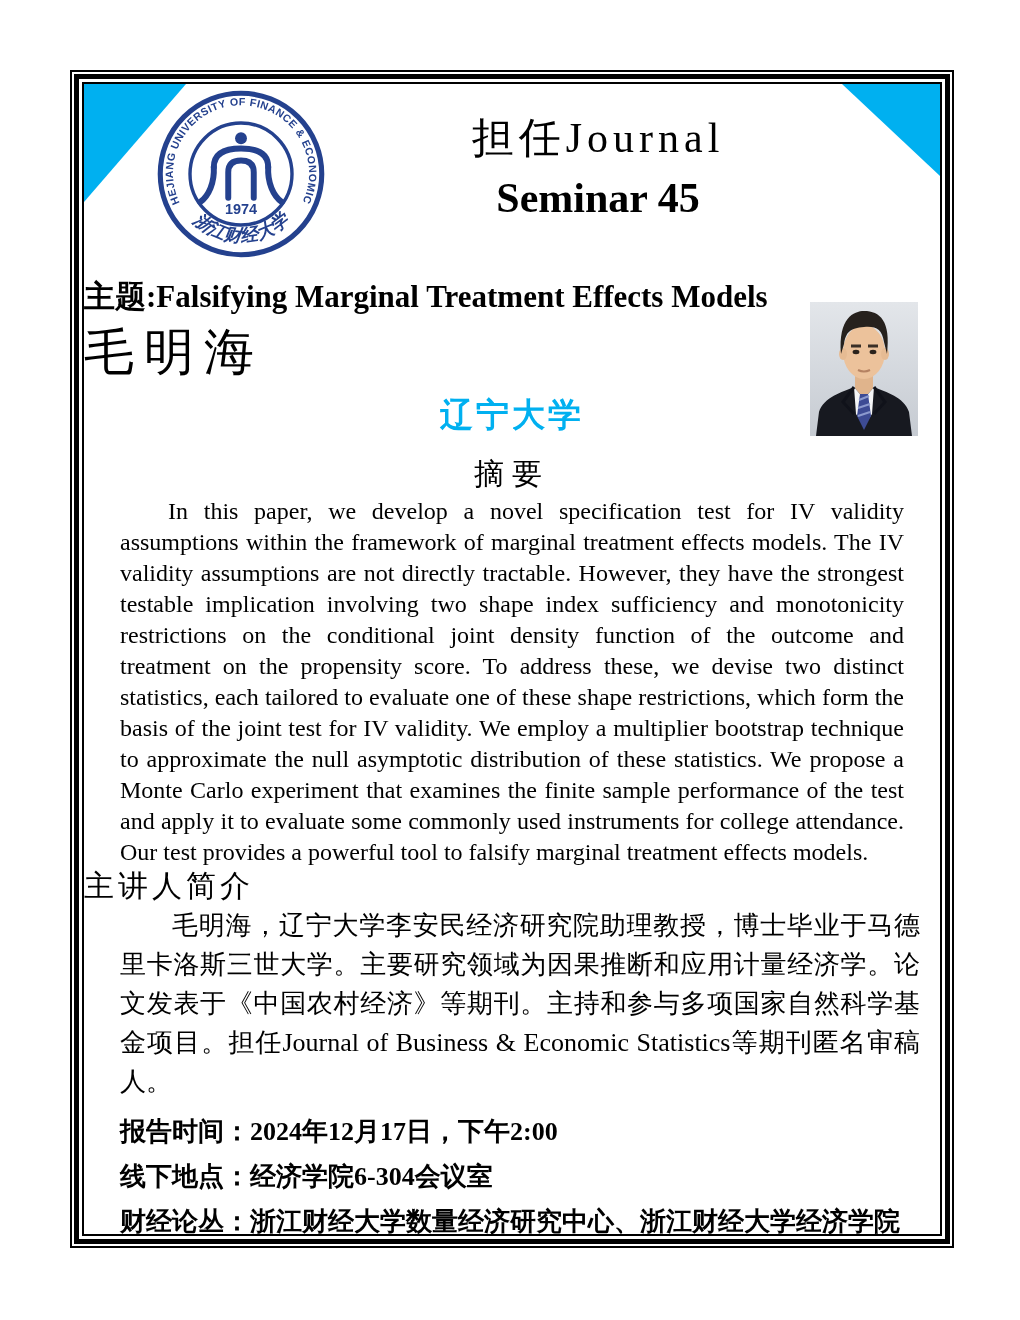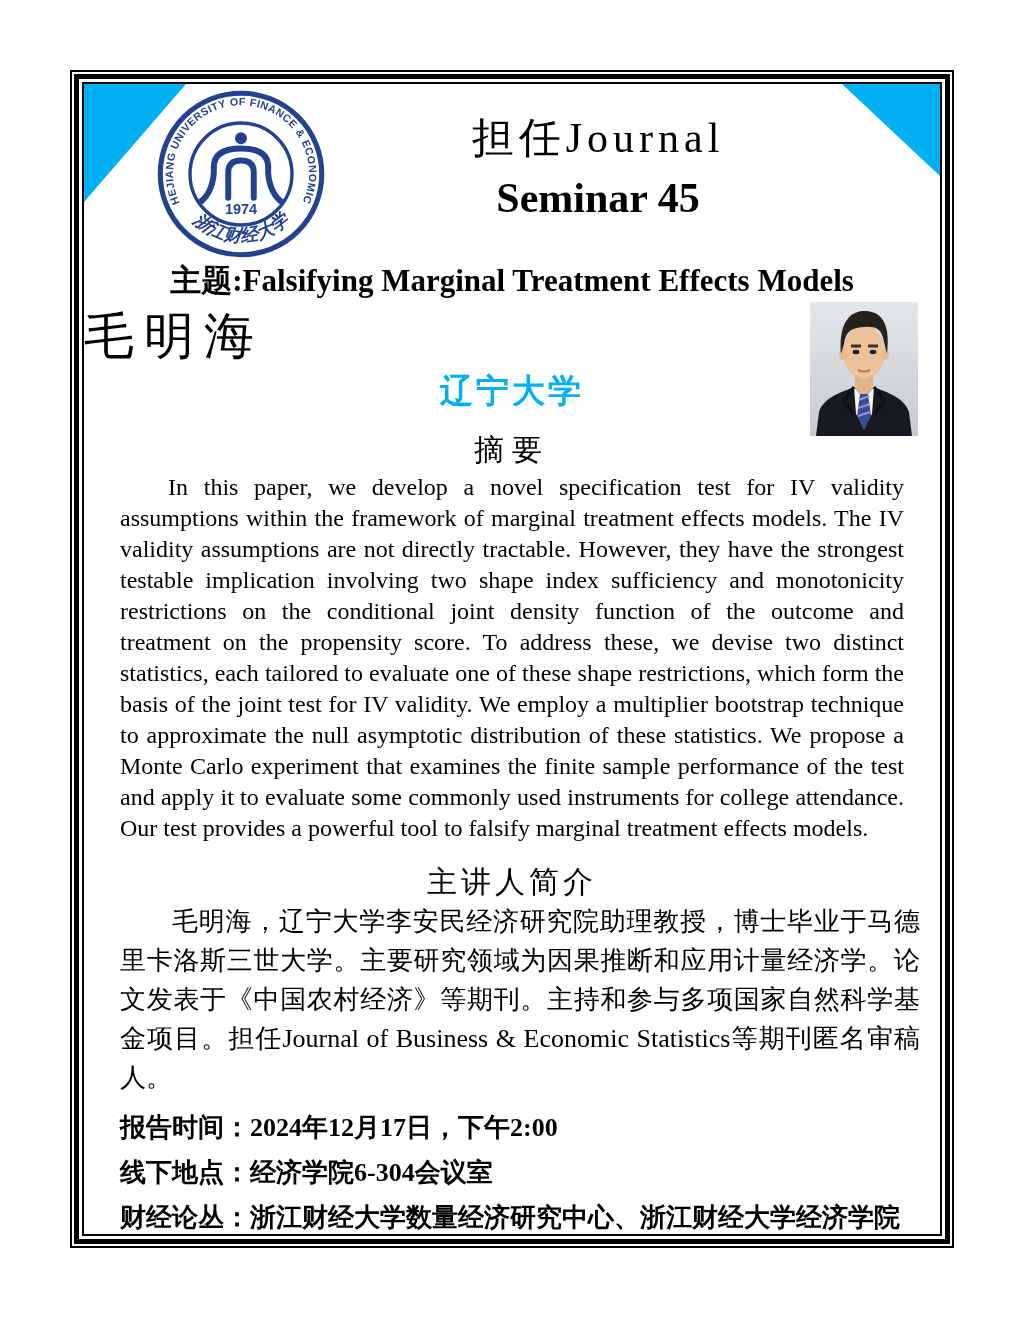--- a/index.html
+++ b/index.html
@@ -23,38 +23,38 @@
 
   
   .photo { position:absolute; left:726px; top:218px; width:108px; height:134px; }
 
   
   .header { margin-top:26px; padding-left:172px; text-align:center; }
   .center-name { font-size:42px; letter-spacing:5px; font-weight:500; }
   .seminar     { font-size:42px; font-weight:bold; margin-top:8px; }
 
   
-  .topic { margin-top:38px; text-align:center; font-size:31px; white-space:nowrap; }
+  .topic { margin-top:54px; text-align:left; font-size:31px; white-space:nowrap; }
   .topic .label { font-weight:600; }
   .topic .title { font-weight:bold; }
 
   
   .speaker-name { margin-top:6px; text-align:left; font-size:50px; font-weight:500;
                   letter-spacing:10px; line-height:56px; }
-  .speaker-aff  { margin-top:8px; text-align:center; font-size:33px; font-weight:bold;
+  .speaker-aff  { margin-top:16px; text-align:center; font-size:33px; font-weight:bold;
                   letter-spacing:3px; line-height:38px; }
 
   
   .abs-heading { margin-top:22px; text-align:center; font-size:30px; letter-spacing:8px;
                  line-height:36px; }
   .abs-text { margin:4px 36px 0 36px; font-size:24px; line-height:31px;
               text-align:justify; text-indent:2em; }
 
   
-  .bio-heading { margin-top:20px; text-align:center; font-size:30px; letter-spacing:4px;
+  .bio-heading { margin-top:0; text-align:left; font-size:30px; letter-spacing:4px;
                  line-height:36px; }
   .bio-text { margin:2px 20px 0 36px; font-size:26px; line-height:39px;
               text-align:justify; text-indent:2em; }
 
   
   .details { margin:8px 36px 0 36px; }
   .detail-row { font-size:26px; font-weight:bold; line-height:45px; white-space:nowrap; }
 </style>
 </head>
 <body>

